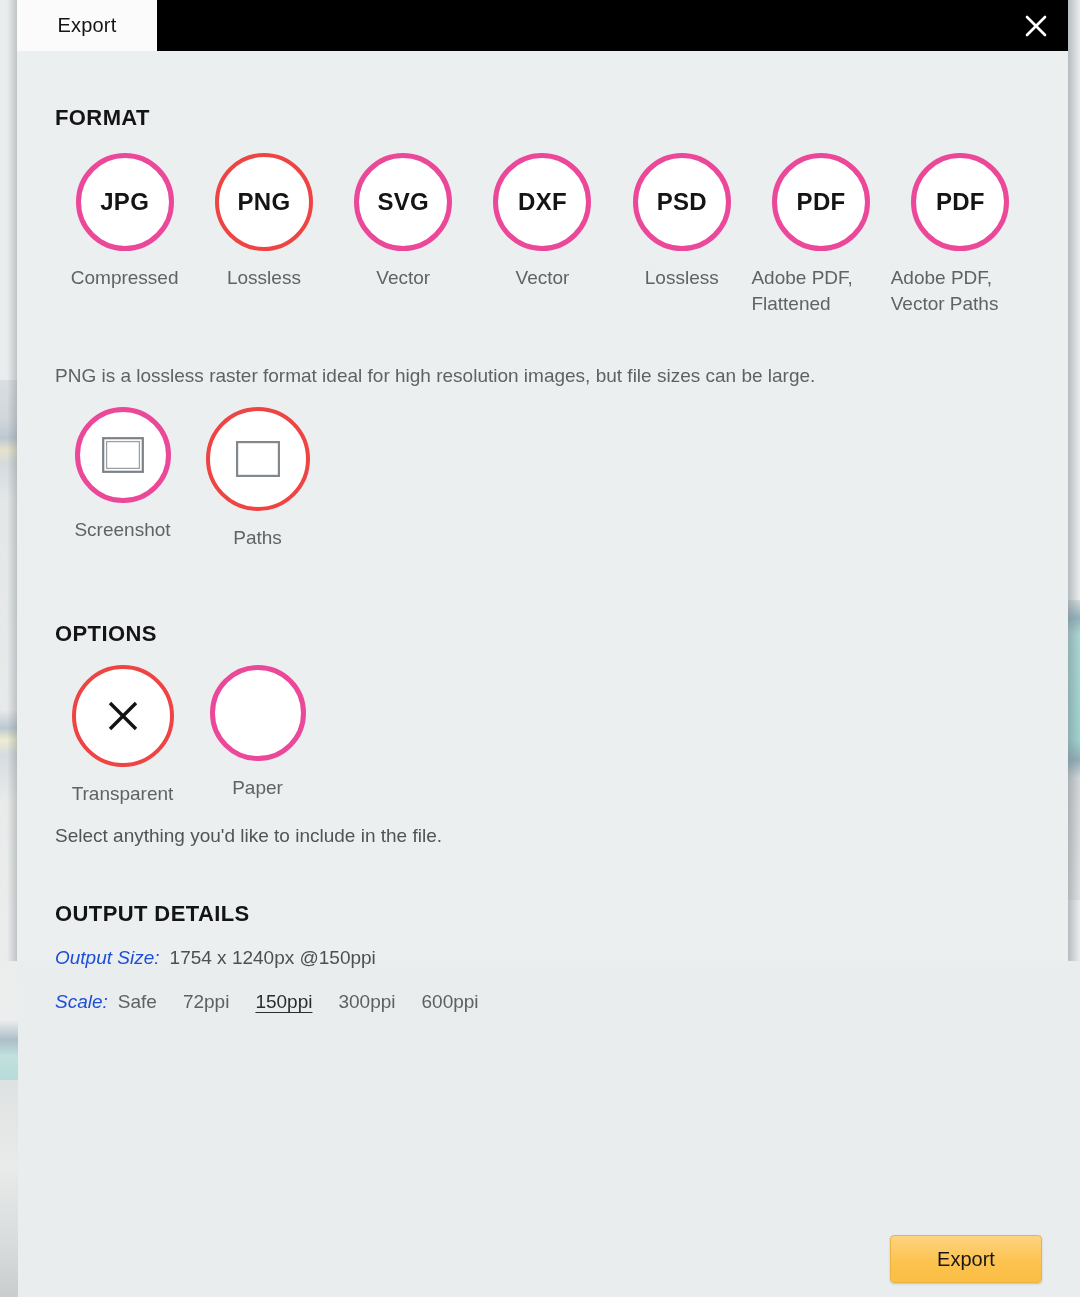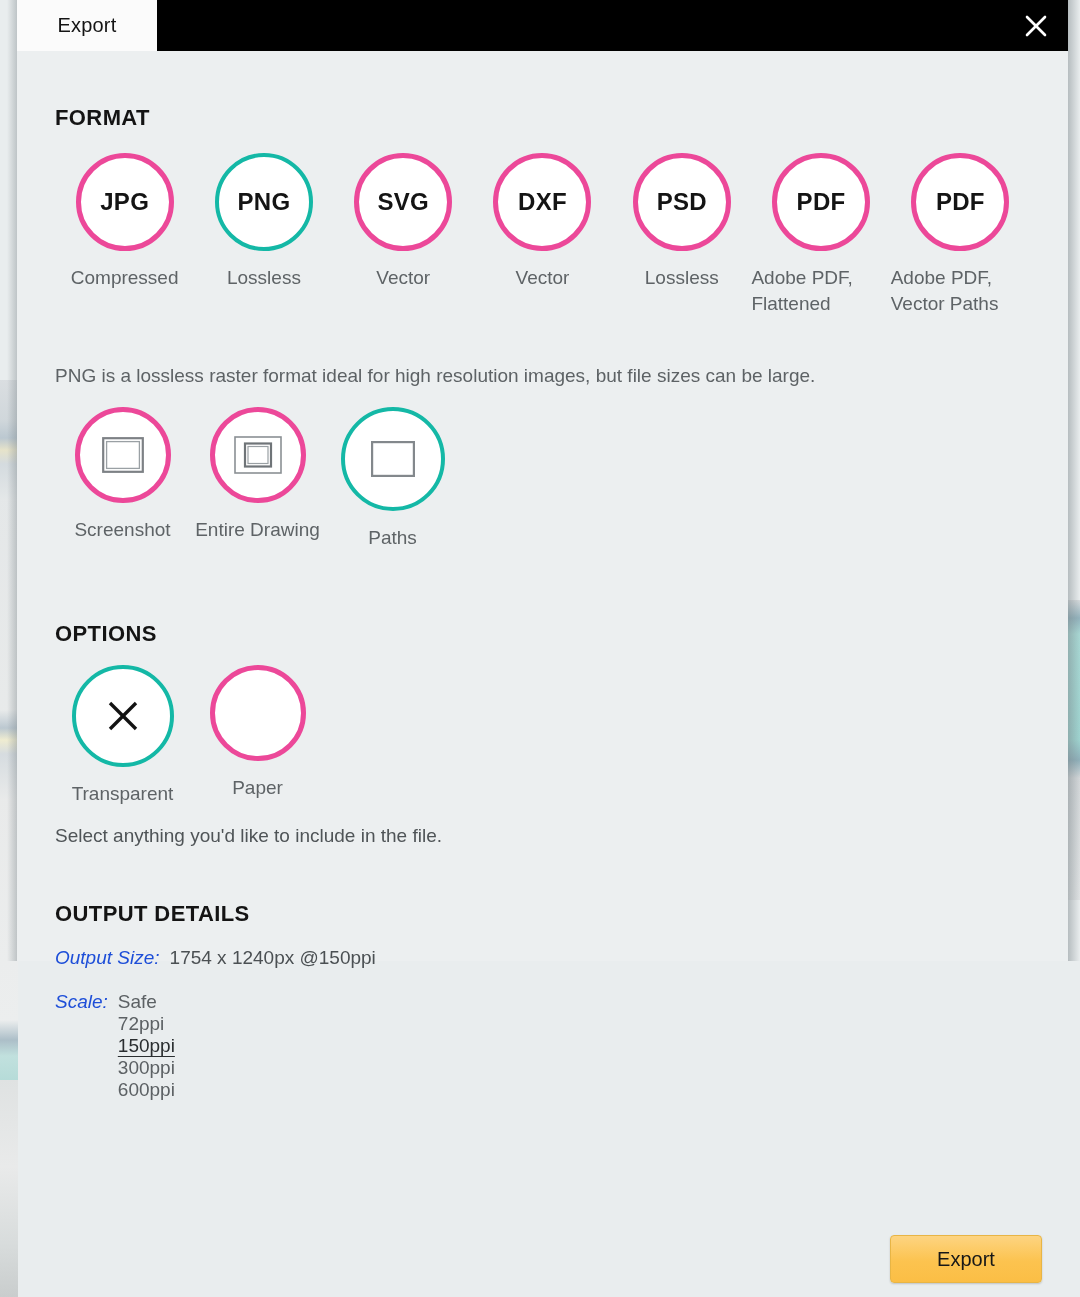--- a/index.html
+++ b/index.html
@@ -130,21 +130,21 @@
     width: 98px;
     height: 98px;
     border-radius: 50%;
     background: #ffffff;
     border: 5px solid #ec4899;
     display: flex;
     align-items: center;
     justify-content: center;
   }
   .option.selected .circle {
-    border: 4px solid #14b8a6;
+    border: 4px solid #ef4444;
   }
   .circle-text {
     font-size: 24px;
     font-weight: bold;
     color: #141414;
     letter-spacing: .3px;
   }
   .option-label {
     margin-top: 14px;
     font-size: 19px;
@@ -189,21 +189,21 @@
     font-size: 19px;
     color: #4b5053;
     display: flex;
     align-items: baseline;
   }
   .detail-key {
     font-style: italic;
     color: #1d4ed8;
     margin-right: 10px;
   }
-  .scale-list { display: flex; align-items: baseline; flex-direction: column; }
+  .scale-list { display: flex; align-items: baseline; }
   .scale-item {
     margin-right: 26px;
     color: #5c6164;
     cursor: pointer;
   }
   .scale-item.selected {
     color: #2a2e30;
     text-decoration: underline;
     text-underline-offset: 4px;
   }
@@ -318,31 +318,20 @@
       <div class="option">
         <div class="circle">
           <svg class="icon-screenshot" width="42" height="36" viewBox="0 0 42 36">
             <rect x="1.2" y="1.2" width="39.6" height="33.6" fill="none" stroke="#7d8185" stroke-width="2.2"></rect>
             <rect x="4.6" y="4.6" width="32.8" height="26.8" fill="none" stroke="#9aa0a4" stroke-width="1.3"></rect>
           </svg>
         </div>
         <div class="option-label">Screenshot</div>
       </div>
 
-      <div class="option">
-        <div class="circle">
-          <svg class="icon-entire" width="48" height="38" viewBox="0 0 48 38">
-            <rect x="1" y="1" width="46" height="36" fill="none" stroke="#8b9094" stroke-width="1.6"></rect>
-            <rect x="11" y="7.5" width="26" height="23" fill="none" stroke="#6f7478" stroke-width="2.2"></rect>
-            <rect x="14" y="10.5" width="20" height="17" fill="none" stroke="#9aa0a4" stroke-width="1.2"></rect>
-          </svg>
-        </div>
-        <div class="option-label">Entire
-Drawing</div>
-      </div>
 
       <div class="option selected">
         <div class="circle">
           <svg class="icon-custom" width="44" height="36" viewBox="0 0 44 36">
             <rect x="1.1" y="1.1" width="41.8" height="33.8" fill="none" stroke="#83888c" stroke-width="2.2"></rect>
           </svg>
         </div>
         <div class="option-label">Paths</div>
       </div>
 

